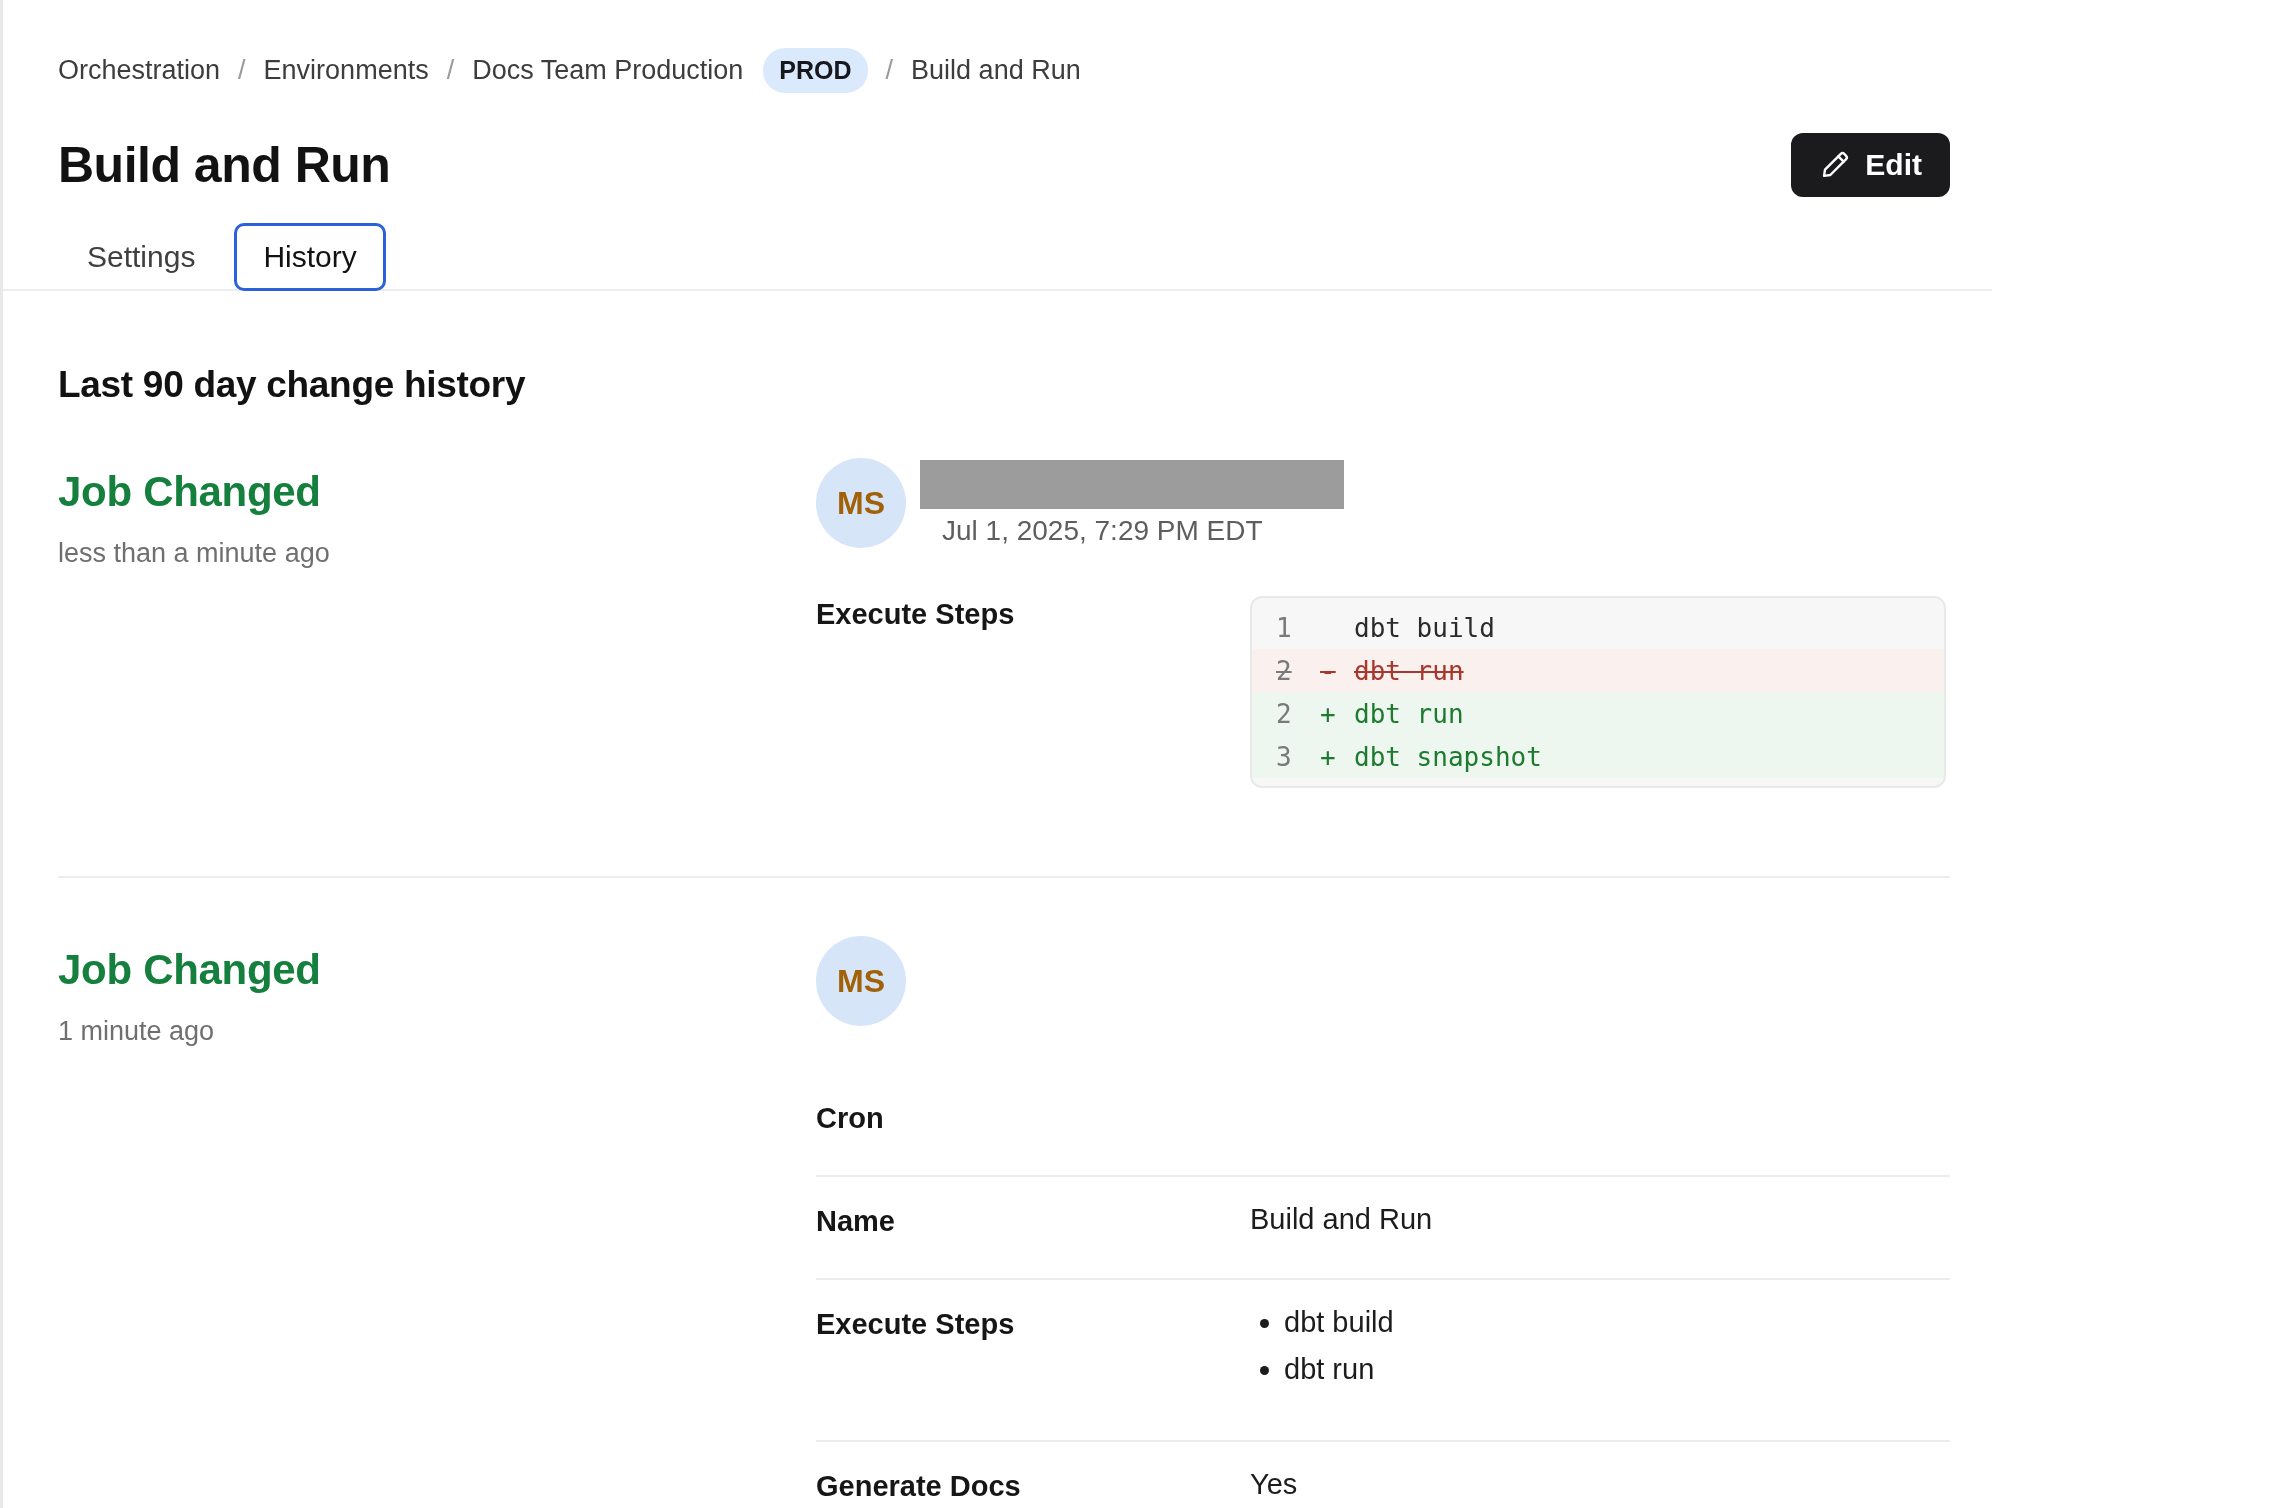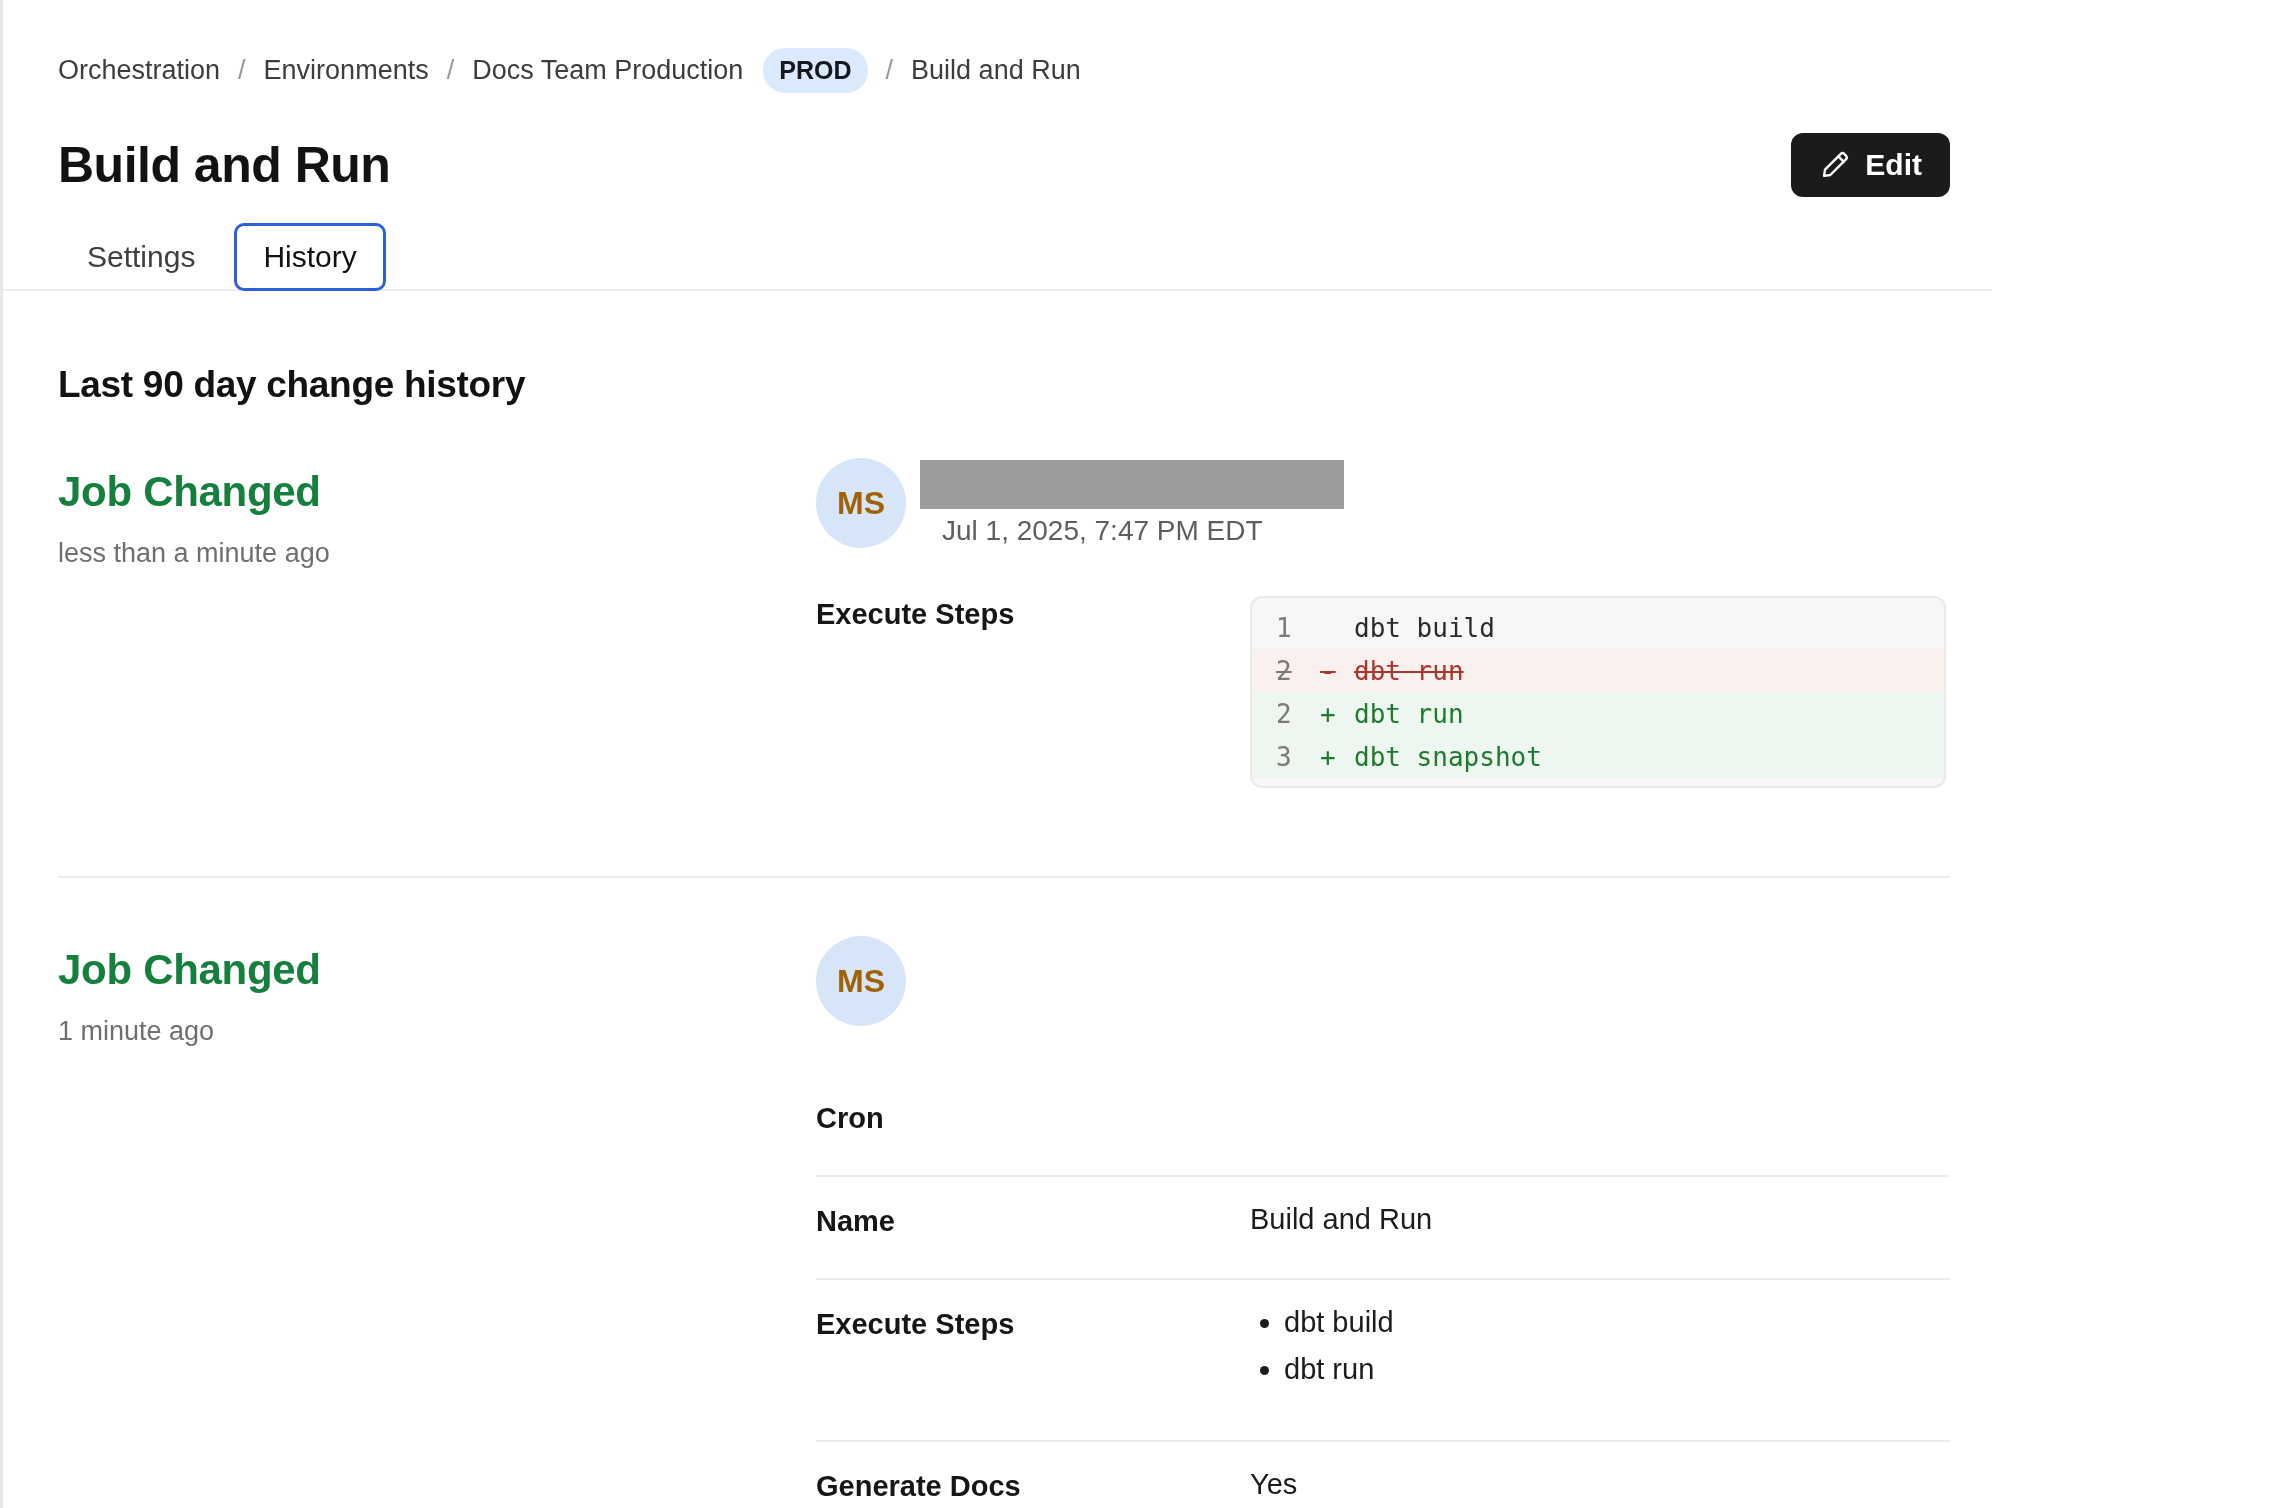--- a/index.html
+++ b/index.html
@@ -171,21 +171,21 @@
   <section class="entry">
     <div>
       <h3 class="entry-event">Job Changed</h3>
       <div class="entry-time">less than a minute ago</div>
     </div>
     <div>
       <div class="author">
         <div class="avatar">MS</div>
         <div class="author-meta">
           <div class="redacted-bar"></div>
-          <div class="timestamp">Jul 1, 2025, 7:47 PM EDT</div>
+          <div class="timestamp">Jul 1, 2025, 7:29 PM EDT</div>
         </div>
       </div>
       <div class="diff-row">
         <div class="field-label">Execute Steps</div>
         <div class="diff-block">
           <div class="diff-line unchanged">
             <span class="ln">1</span>
             <span class="sign"></span>
             <span class="code">dbt build</span>
           </div>

